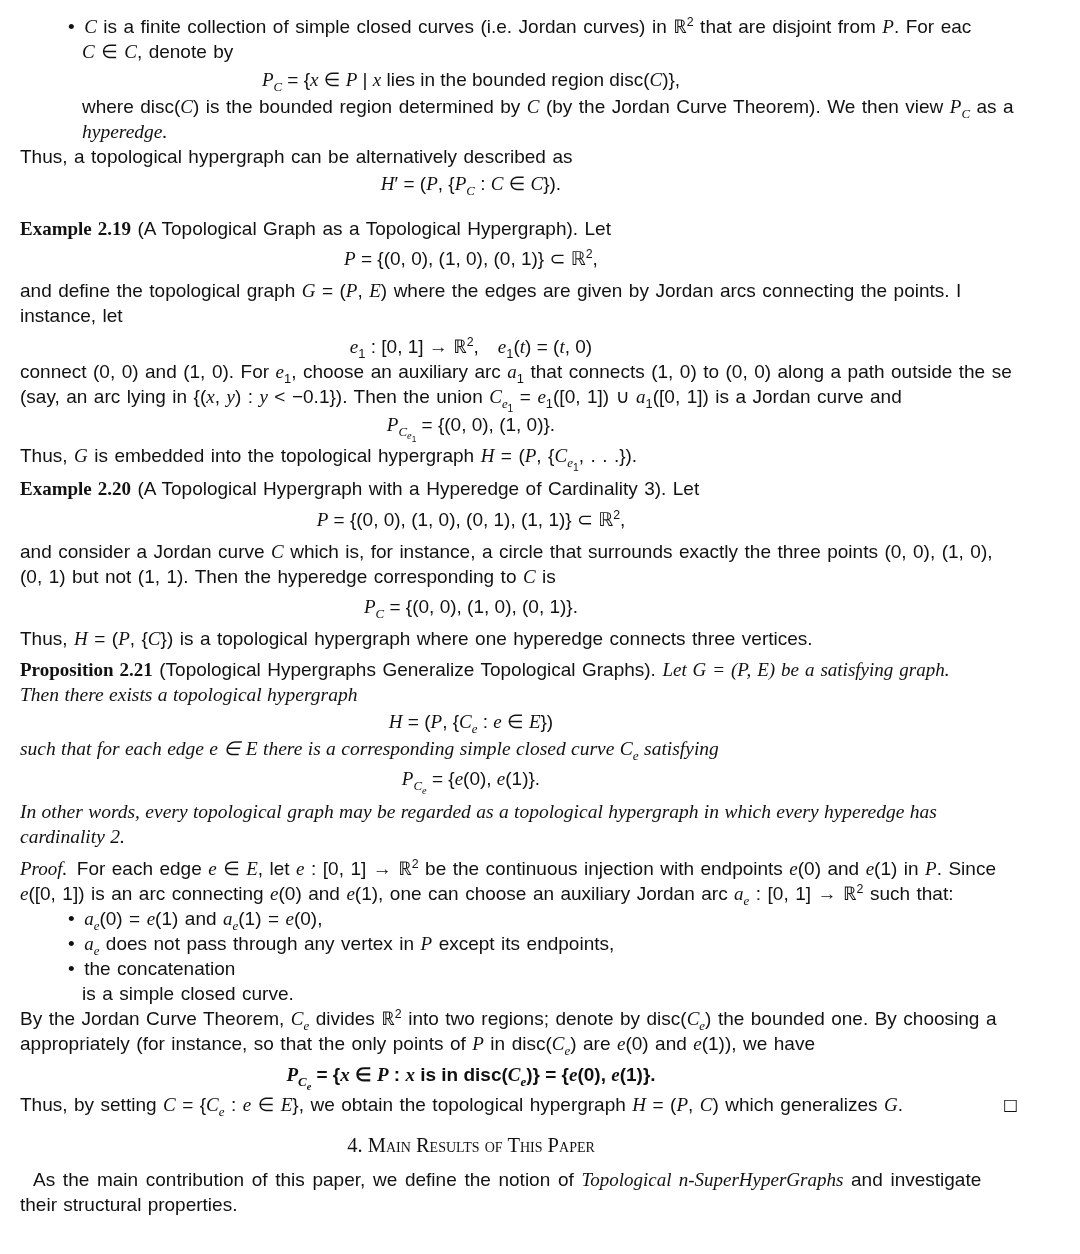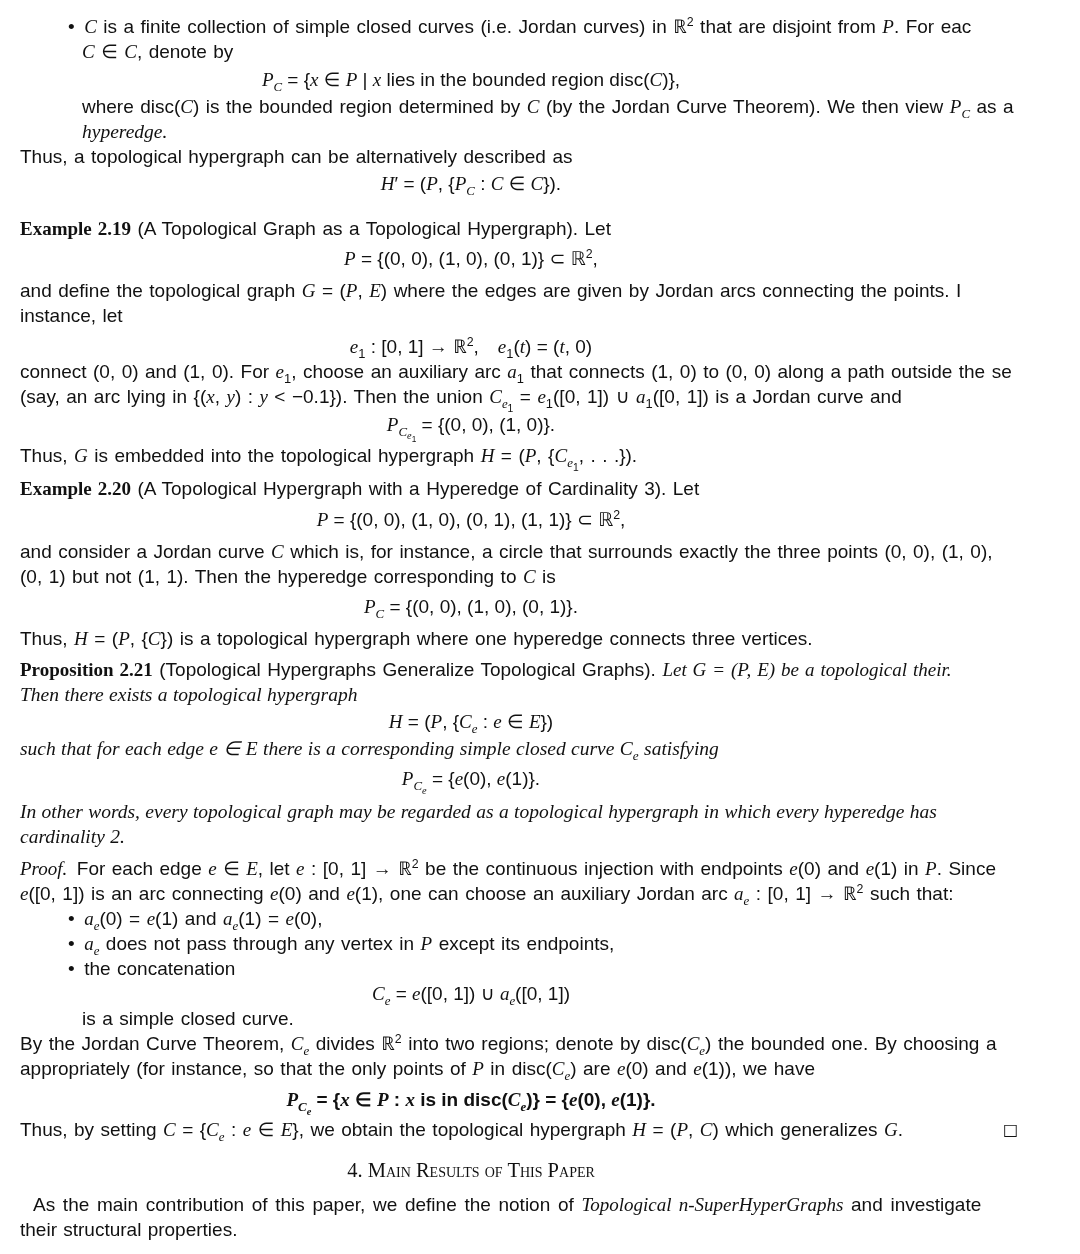--- a/index.html
+++ b/index.html
@@ -44,33 +44,32 @@
     <div class="ln body" style="margin-top: 0px;">connect (0, 0) and (1, 0). For <i>e</i><sub>1</sub>, choose an auxiliary arc <i>a</i><sub>1</sub> that connects (1, 0) to (0, 0) along a path outside the se</div>
     <div class="ln body" style="margin-top: 0px;">(say, an arc lying in {(<i>x</i>, <i>y</i>) : <i>y</i> &lt; −0.1}). Then the union <i>C</i><sub><i>e</i><sub>1</sub></sub> = <i>e</i><sub>1</sub>([0, 1]) ∪ <i>a</i><sub>1</sub>([0, 1]) is a Jordan curve and</div>
     <div class="ln eq" style="margin-top: 3px;"><i>P</i><sub><i>C</i><sub><i>e</i><sub>1</sub></sub></sub> = {(0, 0), (1, 0)}.</div>
     <div class="ln body" style="margin-top: 6px;">Thus, <i>G</i> is embedded into the topological hypergraph <i>H</i> = (<i>P</i>, {<i>C</i><sub><i>e</i><sub>1</sub></sub>, . . .}).</div>
     <div class="ln body" style="margin-top: 8px;"><b>Example 2.20</b> (A Topological Hypergraph with a Hyperedge of Cardinality 3). Let</div>
     <div class="ln eq" style="margin-top: 6px;"><i>P</i> = {(0, 0), (1, 0), (0, 1), (1, 1)} ⊂ ℝ<sup>2</sup>,</div>
     <div class="ln body" style="margin-top: 7px;">and consider a Jordan curve <i>C</i> which is, for instance, a circle that surrounds exactly the three points (0, 0), (1, 0),</div>
     <div class="ln body" style="margin-top: 0px;">(0, 1) but not (1, 1). Then the hyperedge corresponding to <i>C</i> is</div>
     <div class="ln eq" style="margin-top: 5px; text-align: center;"><i>P</i><sub><i>C</i></sub> = {(0, 0), (1, 0), (0, 1)}.</div>
     <div class="ln body" style="margin-top: 7px;">Thus, <i>H</i> = (<i>P</i>, {<i>C</i>}) is a topological hypergraph where one hyperedge connects three vertices.</div>
-    <div class="ln body" style="margin-top: 6px;"><b>Proposition 2.21</b> (Topological Hypergraphs Generalize Topological Graphs). <i>Let G = (P, E) be a topological their.</i></div>
+    <div class="ln body" style="margin-top: 6px;"><b>Proposition 2.21</b> (Topological Hypergraphs Generalize Topological Graphs). <i>Let G = (P, E) be a satisfying graph.</i></div>
     <div class="ln body em" style="margin-top: 0px;">Then there exists a topological hypergraph</div>
     <div class="ln eq" style="margin-top: 2px;"><i>H</i> = (<i>P</i>, {<i>C</i><sub><i>e</i></sub> : <i>e</i> ∈ <i>E</i>})</div>
     <div class="ln body em" style="margin-top: 2px;">such that for each edge e ∈ E there is a corresponding simple closed curve C<sub>e</sub> satisfying</div>
     <div class="ln eq" style="margin-top: 5px;"><i>P</i><sub><i>C</i><sub><i>e</i></sub></sub> = {<i>e</i>(0), <i>e</i>(1)}.</div>
     <div class="ln body em" style="margin-top: 8px;">In other words, every topological graph may be regarded as a topological hypergraph in which every hyperedge has</div>
     <div class="ln body em" style="margin-top: 0px;">cardinality 2.</div>
     <div class="ln body" style="margin-top: 7px;"><i>Proof.</i> For each edge <i>e</i> ∈ <i>E</i>, let <i>e</i> : [0, 1] → ℝ<sup>2</sup> be the continuous injection with endpoints <i>e</i>(0) and <i>e</i>(1) in <i>P</i>. Since</div>
     <div class="ln body" style="margin-top: 0px;"><i>e</i>([0, 1]) is an arc connecting <i>e</i>(0) and <i>e</i>(1), one can choose an auxiliary Jordan arc <i>a</i><sub><i>e</i></sub> : [0, 1] → ℝ<sup>2</sup> such that:</div>
     <div class="ln bullet" style="margin-top: 0px;">• <i>a</i><sub><i>e</i></sub>(0) = <i>e</i>(1) and <i>a</i><sub><i>e</i></sub>(1) = <i>e</i>(0),</div>
     <div class="ln bullet" style="margin-top: 0px;">• <i>a</i><sub><i>e</i></sub> does not pass through any vertex in <i>P</i> except its endpoints,</div>
     <div class="ln bullet" style="margin-top: 0px;">• the concatenation</div>
-    <div class="ln eq" style="margin-top: 0px;"><i>C</i><sub><i>e</i></sub> = <i>e</i>([0, 1]) ∪ <i>a</i><sub><i>e</i></sub>([0, 1])</div>
     <div class="ln indent" style="margin-top: 0px;">is a simple closed curve.</div>
     <div class="ln body" style="margin-top: 0px;">By the Jordan Curve Theorem, <i>C</i><sub><i>e</i></sub> divides ℝ<sup>2</sup> into two regions; denote by disc(<i>C</i><sub><i>e</i></sub>) the bounded one. By choosing a</div>
     <div class="ln body" style="margin-top: 0px;">appropriately (for instance, so that the only points of <i>P</i> in disc(<i>C</i><sub><i>e</i></sub>) are <i>e</i>(0) and <i>e</i>(1)), we have</div>
     <div class="ln eq" style="margin-top: 6px; font-weight: bold;"><i>P</i><sub><i>C</i><sub><i>e</i></sub></sub> = {<i>x</i> ∈ <i>P</i> : <i>x</i> is in disc(<i>C</i><sub><i>e</i></sub>)} = {<i>e</i>(0), <i>e</i>(1)}.</div>
     <div class="ln body" style="margin-top: 5px;">Thus, by setting <i>C</i> = {<i>C</i><sub><i>e</i></sub> : <i>e</i> ∈ <i>E</i>}, we obtain the topological hypergraph <i>H</i> = (<i>P</i>, <i>C</i>) which generalizes <i>G</i>.<span class="qed">□</span></div>
     <div class="ln heading" style="margin-top: 14px;">4. Main Results of This Paper</div>
     <div class="ln closing" style="margin-top: 8px;">As the main contribution of this paper, we define the notion of <i>Topological n-SuperHyperGraphs</i> and investigate</div>
     <div class="ln closing2" style="margin-top: 0px;">their structural properties.</div>
   </div>
 

